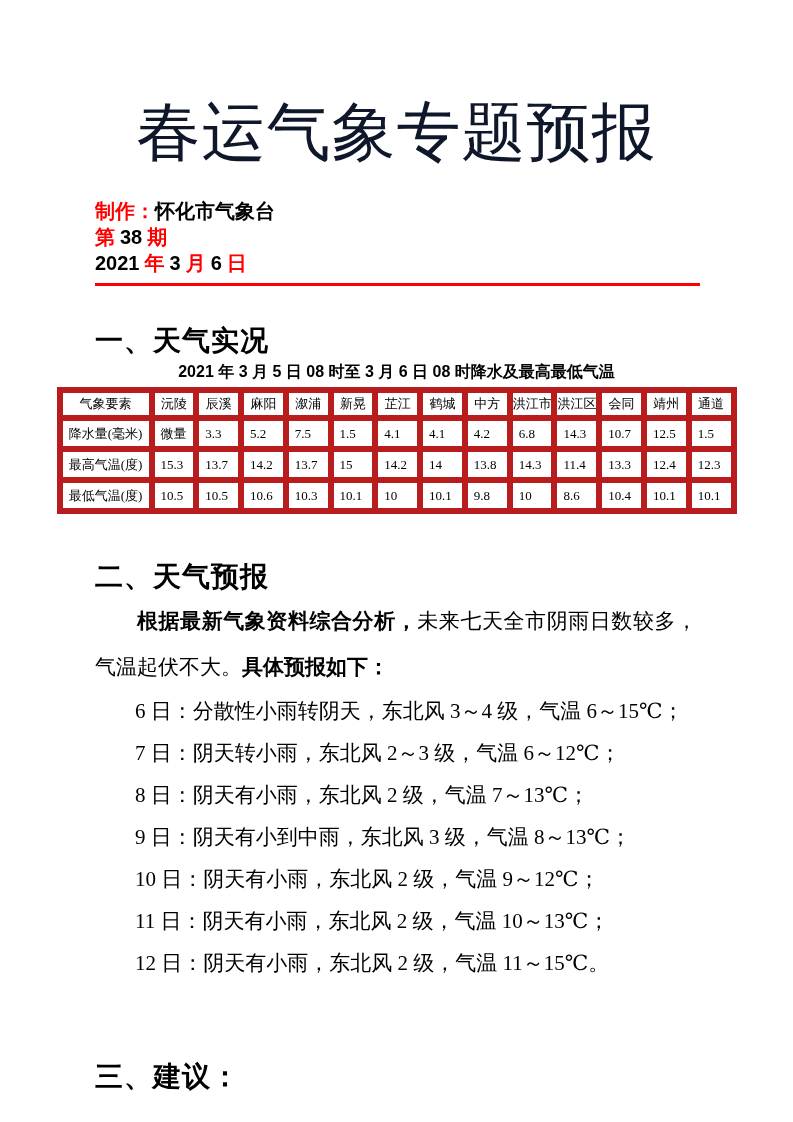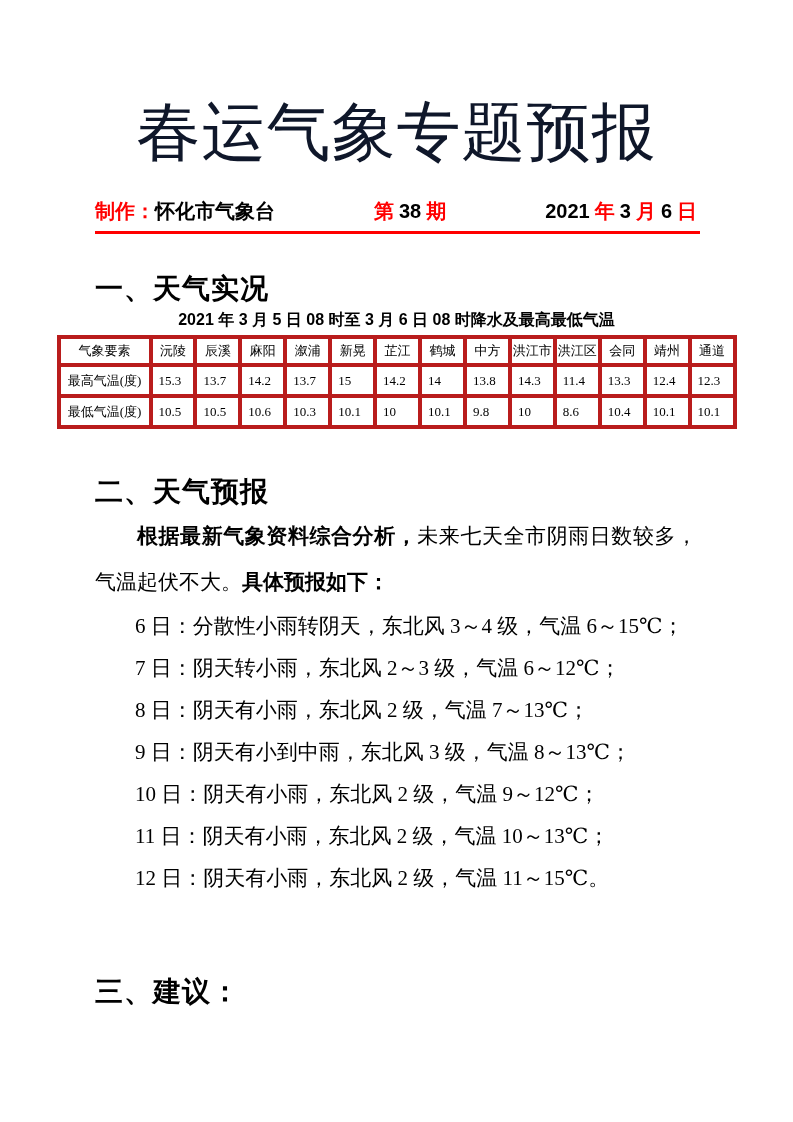--- a/index.html
+++ b/index.html
@@ -26,20 +26,21 @@
   }
   .masthead {
     display: flex;
     justify-content: space-between;
     align-items: flex-start;
     margin: 16px 96px 0 95px;
     font-size: 20px;
     font-weight: bold;
     line-height: 26px;
     font-family: "Liberation Sans", sans-serif;
+    flex-direction: column;
   }
   .masthead .red { color: #ff0000; }
   .masthead .gap { margin-left: 5px; }
   .red-rule {
     margin: 7px 93px 0 95px;
     height: 3px;
     background: #ff0000;
   }
   .sec-heading {
     margin-left: 95px;
@@ -62,21 +63,21 @@
   }
   table.wx-table {
     width: 680px;
     margin: 5px auto 0 auto;
     border-collapse: collapse;
     table-layout: fixed;
     font-size: 13px;
   }
   table.wx-table col.c-label { width: 92px; }
   table.wx-table th, table.wx-table td {
-    border: 4px solid #b91c1c;
+    border: 6px solid #b91c1c;
     font-weight: normal;
     overflow: hidden;
     white-space: nowrap;
   }
   table.wx-table thead th { height: 28px; text-align: center; }
   table.wx-table tbody th { height: 31px; text-align: center; }
   table.wx-table tbody td { height: 31px; text-align: left; padding-left: 6px; }
   .intro {
     margin: 8px 96px 0 95px;
     font-size: 21px;
@@ -148,20 +149,36 @@
         <th>中方</th>
         <th>洪江市</th>
         <th>洪江区</th>
         <th>会同</th>
         <th>靖州</th>
         <th>通道</th>
       </tr>
     </thead>
     <tbody>
       <tr>
+        <th>降水量(毫米)</th>
+        <td>微量</td>
+        <td>3.3</td>
+        <td>5.2</td>
+        <td>7.5</td>
+        <td>1.5</td>
+        <td>4.1</td>
+        <td>4.1</td>
+        <td>4.2</td>
+        <td>6.8</td>
+        <td>14.3</td>
+        <td>10.7</td>
+        <td>12.5</td>
+        <td>1.5</td>
+      </tr>
+      <tr>
         <th>最高气温(度)</th>
         <td>15.3</td>
         <td>13.7</td>
         <td>14.2</td>
         <td>13.7</td>
         <td>15</td>
         <td>14.2</td>
         <td>14</td>
         <td>13.8</td>
         <td>14.3</td>

